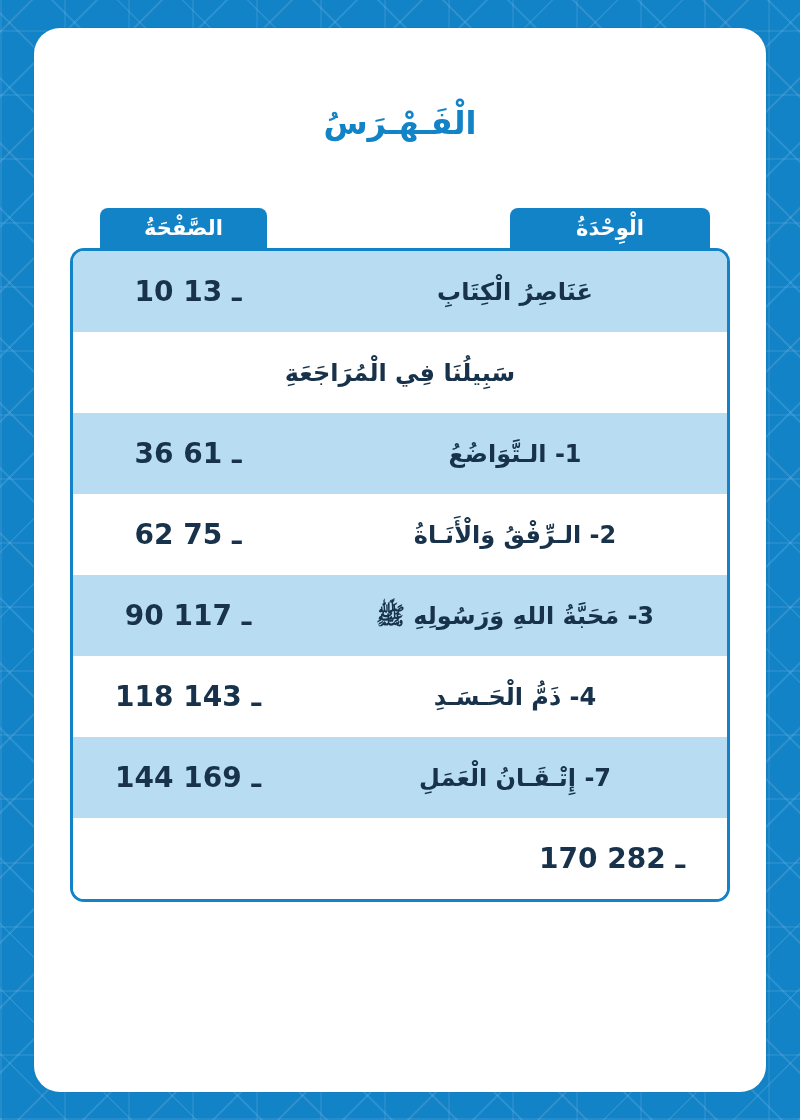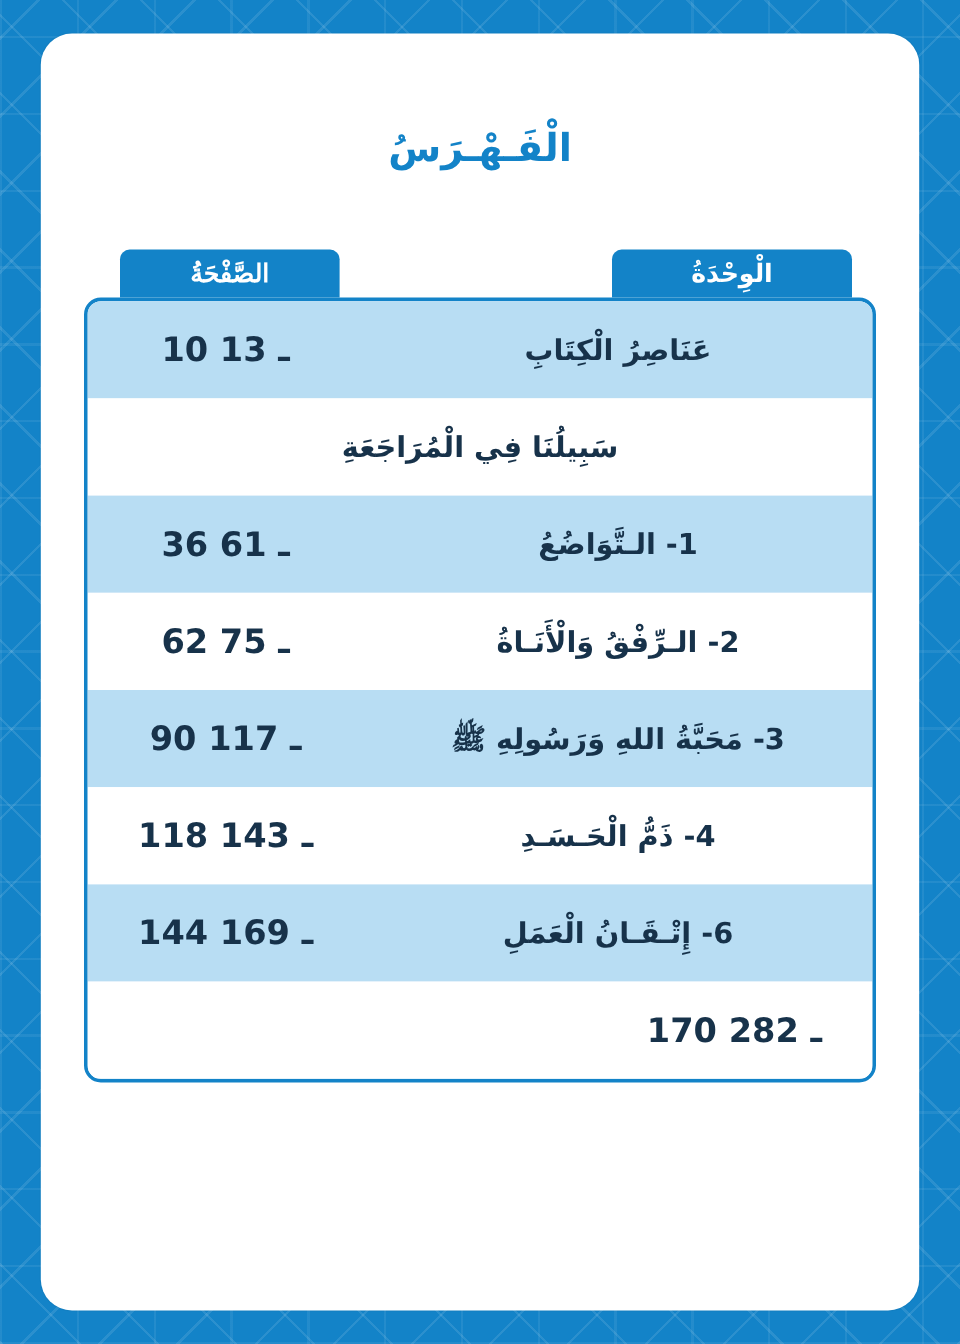--- a/index.html
+++ b/index.html
@@ -73,24 +73,23 @@
     text-align: center;
     line-height: 40px;
     border-radius: 8px 8px 0 0;
     direction: rtl;
   }
   .head-unit {
     width: 200px;
     margin-right: 20px;
   }
   .head-page {
-    width: 183px;
+    width: 167px;
     margin-right: auto;
     margin-left: 30px;
-    font-family: Liberation Serif, serif;
   }
 
   .rows {
     border: 3px solid #1383c8;
     border-radius: 14px;
     overflow: hidden;
     background: #ffffff;
   }
 
   .row {
@@ -165,21 +164,21 @@
         <div class="cell-unit">3- مَحَبَّةُ اللهِ وَرَسُولِهِ ﷺ</div>
         <div class="cell-page">90 ـ 117</div>
       </div>
 
       <div class="row">
         <div class="cell-unit">4- ذَمُّ الْحَـسَـدِ</div>
         <div class="cell-page">118 ـ 143</div>
       </div>
 
       <div class="row alt">
-        <div class="cell-unit">6- إِتْـقَـانُ الْعَمَلِ</div>
+        <div class="cell-unit">7- إِتْـقَـانُ الْعَمَلِ</div>
         <div class="cell-page">144 ـ 169</div>
       </div>
 
       <div class="row">
         <div class="cell-page">170 ـ 282</div>
       </div>
 
     </div>
   </div>
 </div>

